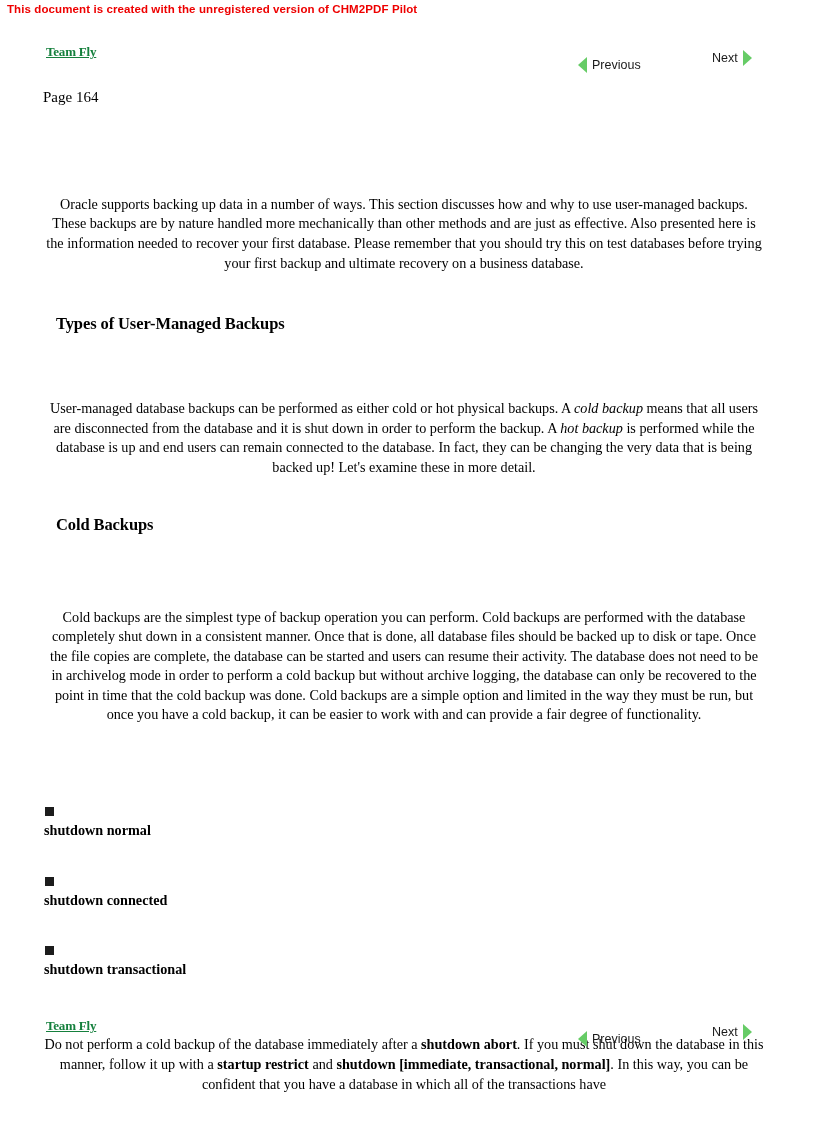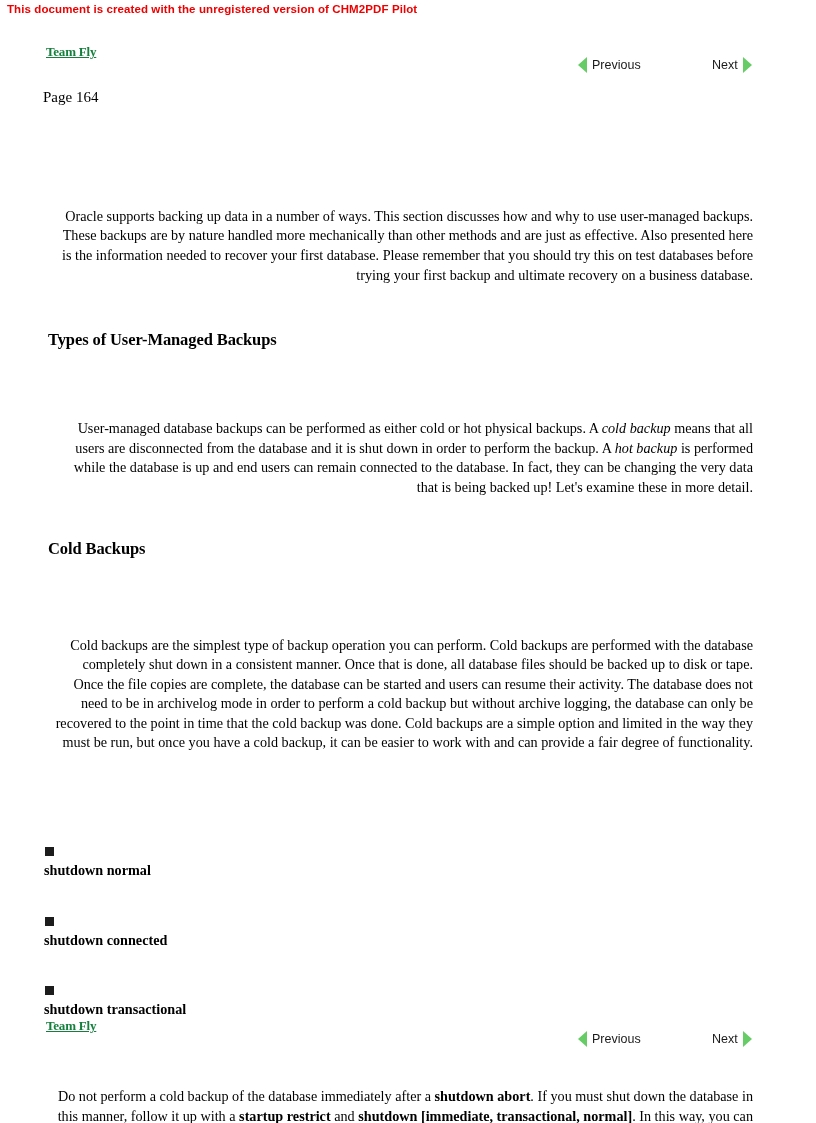--- a/index.html
+++ b/index.html
@@ -64,21 +64,21 @@
     display: flex;
     align-items: center;
     gap: 5px;
     cursor: pointer;
     font-family: "Liberation Sans", "DejaVu Sans", sans-serif;
     font-size: 12.5px;
     color: #1a1a1a;
     white-space: nowrap;
   }
   .nav-prev { left: 578px; top: 16px; }
-  .nav-next { left: 712px; top: 16px; }
+  .nav-next { left: 712px; top: 9px; }
 
   .tri {
     display: inline-block;
     width: 0;
     height: 0;
     flex: none;
   }
   .tri-left {
     border-top: 8px solid transparent;
     border-bottom: 8px solid transparent;
@@ -109,29 +109,29 @@
     font-weight: bold;
     line-height: 1.32;
     margin: 0 0 0 0;
     letter-spacing: -0.1px;
   }
   h1.skill .l2 { display: block; }
 
   h2.sub {
     font-size: 16.5px;
     font-weight: bold;
-    margin: 5px;
+    margin: 13px;
     letter-spacing: -0.1px;
   }
 
   p.body {
     font-size: 14.2px;
     line-height: 1.38;
-    margin: 12px;
-    text-align: right;
+    margin: 0;
+    text-align: center;
   }
 
   .gap-36 { height: 36px; }
   .gap-30 { height: 30px; }
   .gap-28 { height: 28px; }
   .gap-24 { height: 24px; }
   .gap-22 { height: 22px; }
   .gap-20 { height: 20px; }
   .gap-18 { height: 18px; }
 

